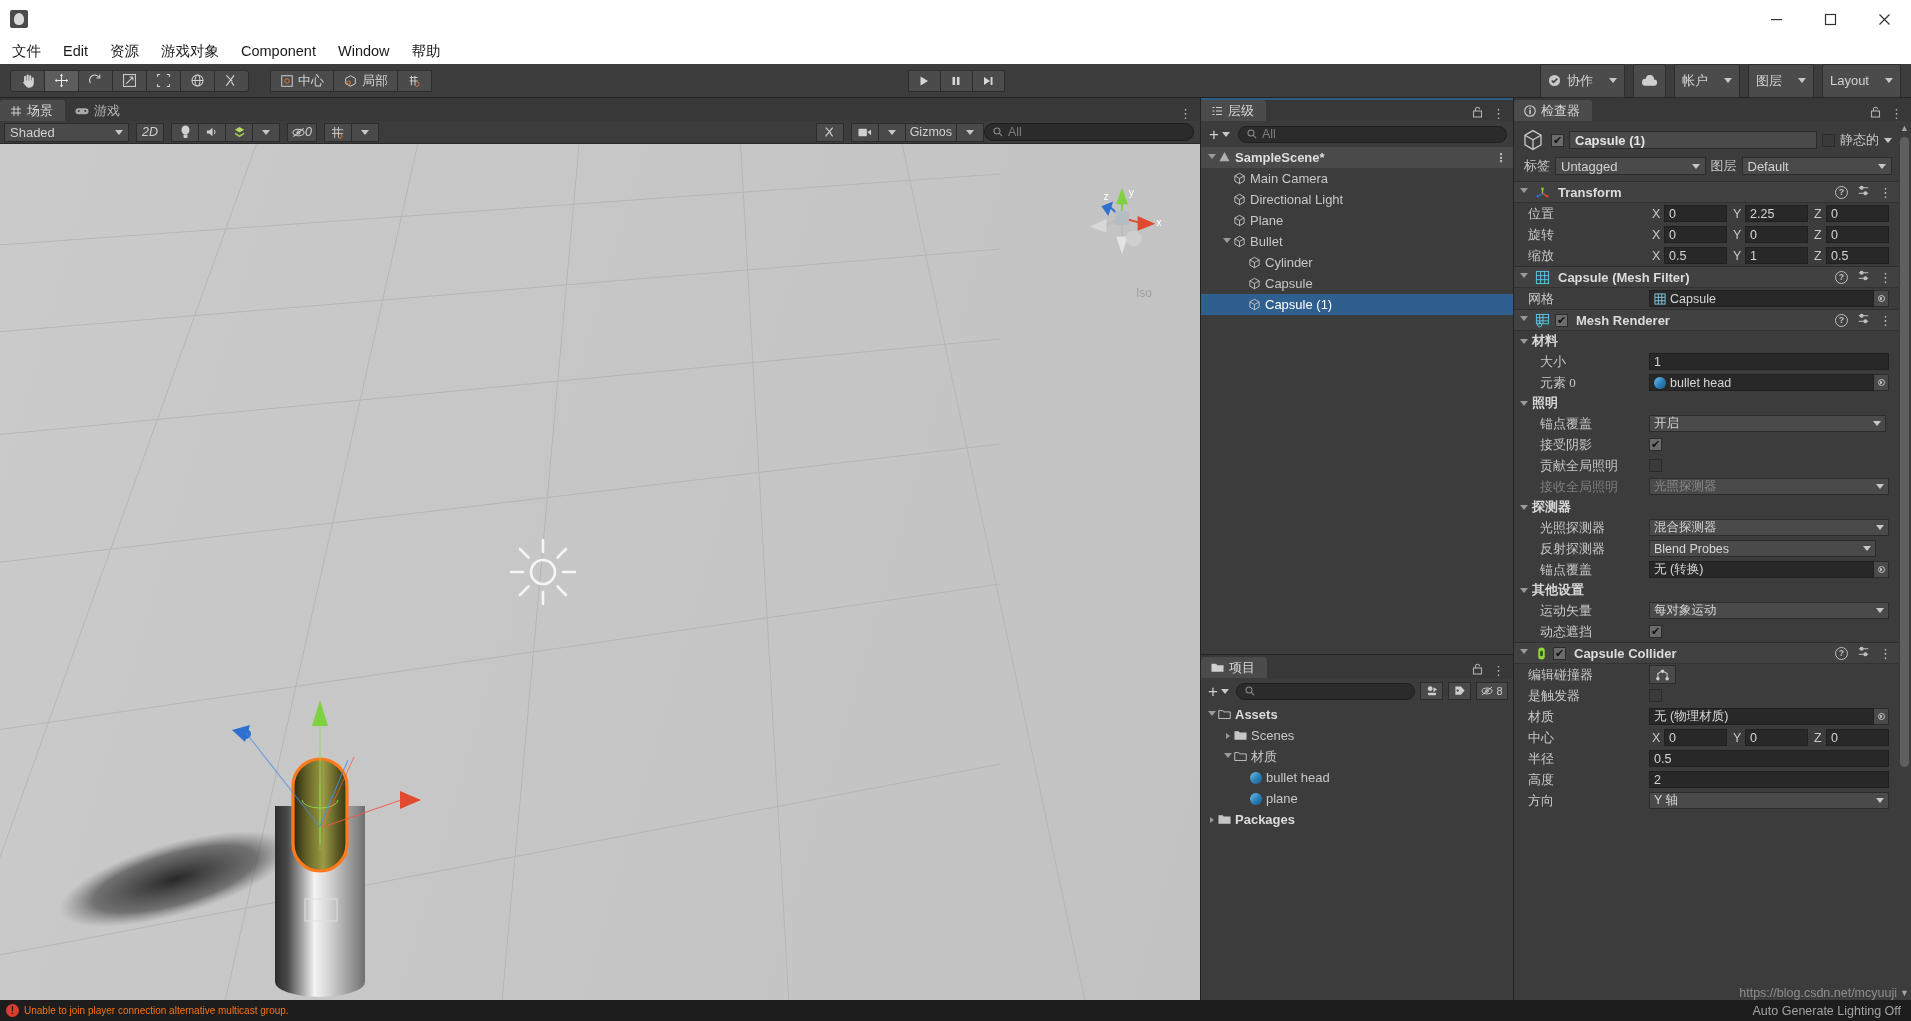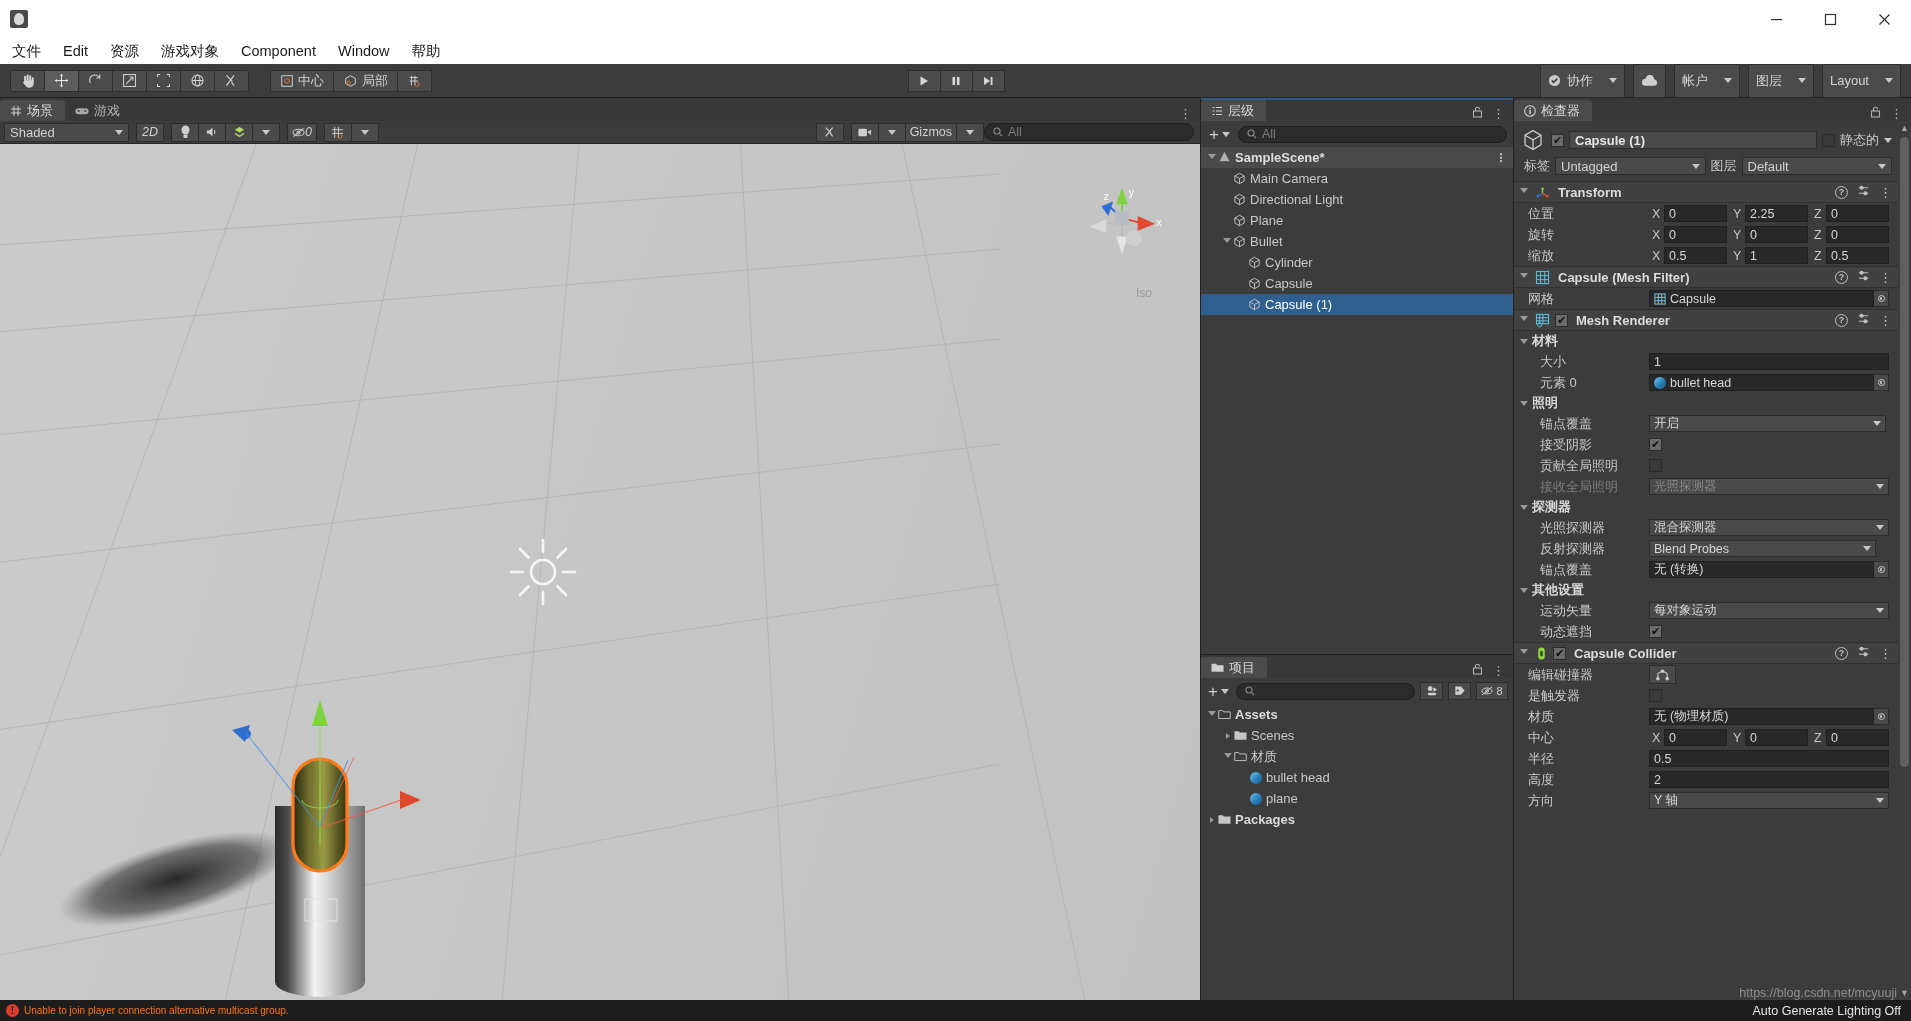--- a/index.html
+++ b/index.html
@@ -148,21 +148,21 @@
                border-bottom:1px solid #323232; display:flex; align-items:center;
                gap:5px; padding:0 6px 0 3px; }
   .comp-head .title { font-weight:bold; font-size:13px; color:#dcdcdc; margin-left:3px; }
   .comp-head .ctrls { margin-left:auto; display:flex; align-items:center; gap:9px; color:#c0c0c0; }
   .disc { width:13px;height:13px;border:1.3px solid #c0c0c0;border-radius:50%;
           font-size:9px;display:flex;align-items:center;justify-content:center;font-weight:bold; }
 
   .prow { height:21px; display:flex; align-items:center; padding:0 6px 0 0; }
   .prow .plab { width:135px; flex:0 0 135px; padding-left:14px; font-size:13px; color:#c8c8c8;
                 white-space:nowrap; overflow:hidden; }
-  .prow .plab.ind { padding-left:26px; }
+  .prow .plab.ind { padding-left:26px;font-family:Liberation Serif, serif; }
   .prow .plab.dim { color:#7d7d7d; }
   .fld { height:17px; background:#282828; border:1px solid #202020; display:flex;
          align-items:center; padding:0 4px; font-size:12.5px; color:#d6d6d6; flex:1 1 auto; }
   .fld.grey { background:#4a4a4a; border-color:#2c2c2c; }
   .fld.dimf { color:#8a8a8a; }
   .xyz { display:flex; align-items:center; gap:0; flex:1 1 auto; }
   .xyz .ax { width:15px; flex:0 0 15px; font-size:12.5px; color:#c8c8c8; text-align:left;
              padding-left:3px; }
   .xyz .fld { flex:1 1 0; margin-right:3px; }
   .objfield { display:flex; align-items:center; flex:1 1 auto; }
@@ -182,21 +182,21 @@
   .edit-col-btn { width:27px; height:19px; background:#4a4a4a; border:1px solid #2c2c2c;
                   display:flex; align-items:center; justify-content:center; color:#d0d0d0; }
 
   
   .statusbar { height:21px; background:#1d1d1d; display:flex; align-items:center;
                flex:0 0 21px; padding-left:6px; position:relative; }
   .err-icon { width:13px;height:13px;border-radius:50%;background:#e03b2f;color:#1d1d1d;
               font-size:10px;font-weight:bold;display:flex;align-items:center;justify-content:center;
               margin-right:5px; }
   .err-text { color:#f97316; font-size:10px; }
-  .status-right { position:absolute; right:10px; color:#e5e5e5; font-size:12.5px; }
+  .status-right { position:absolute; right:10px; color:#a3a3a3; font-size:12.5px; }
 
   .watermark { position:absolute; right:14px; bottom:21px; color:#9c9c9c; font-size:12.5px;
                opacity:.85; }
 
   
   .grid-bg { position:absolute; inset:0;
              background:
                linear-gradient(106deg, rgba(255,255,255,.07) 0%, rgba(0,0,0,.02) 100%),
                #c6c6c6; }
   .gizmo-axis { position:absolute; top:30px; right:34px; width:88px; height:88px; }

